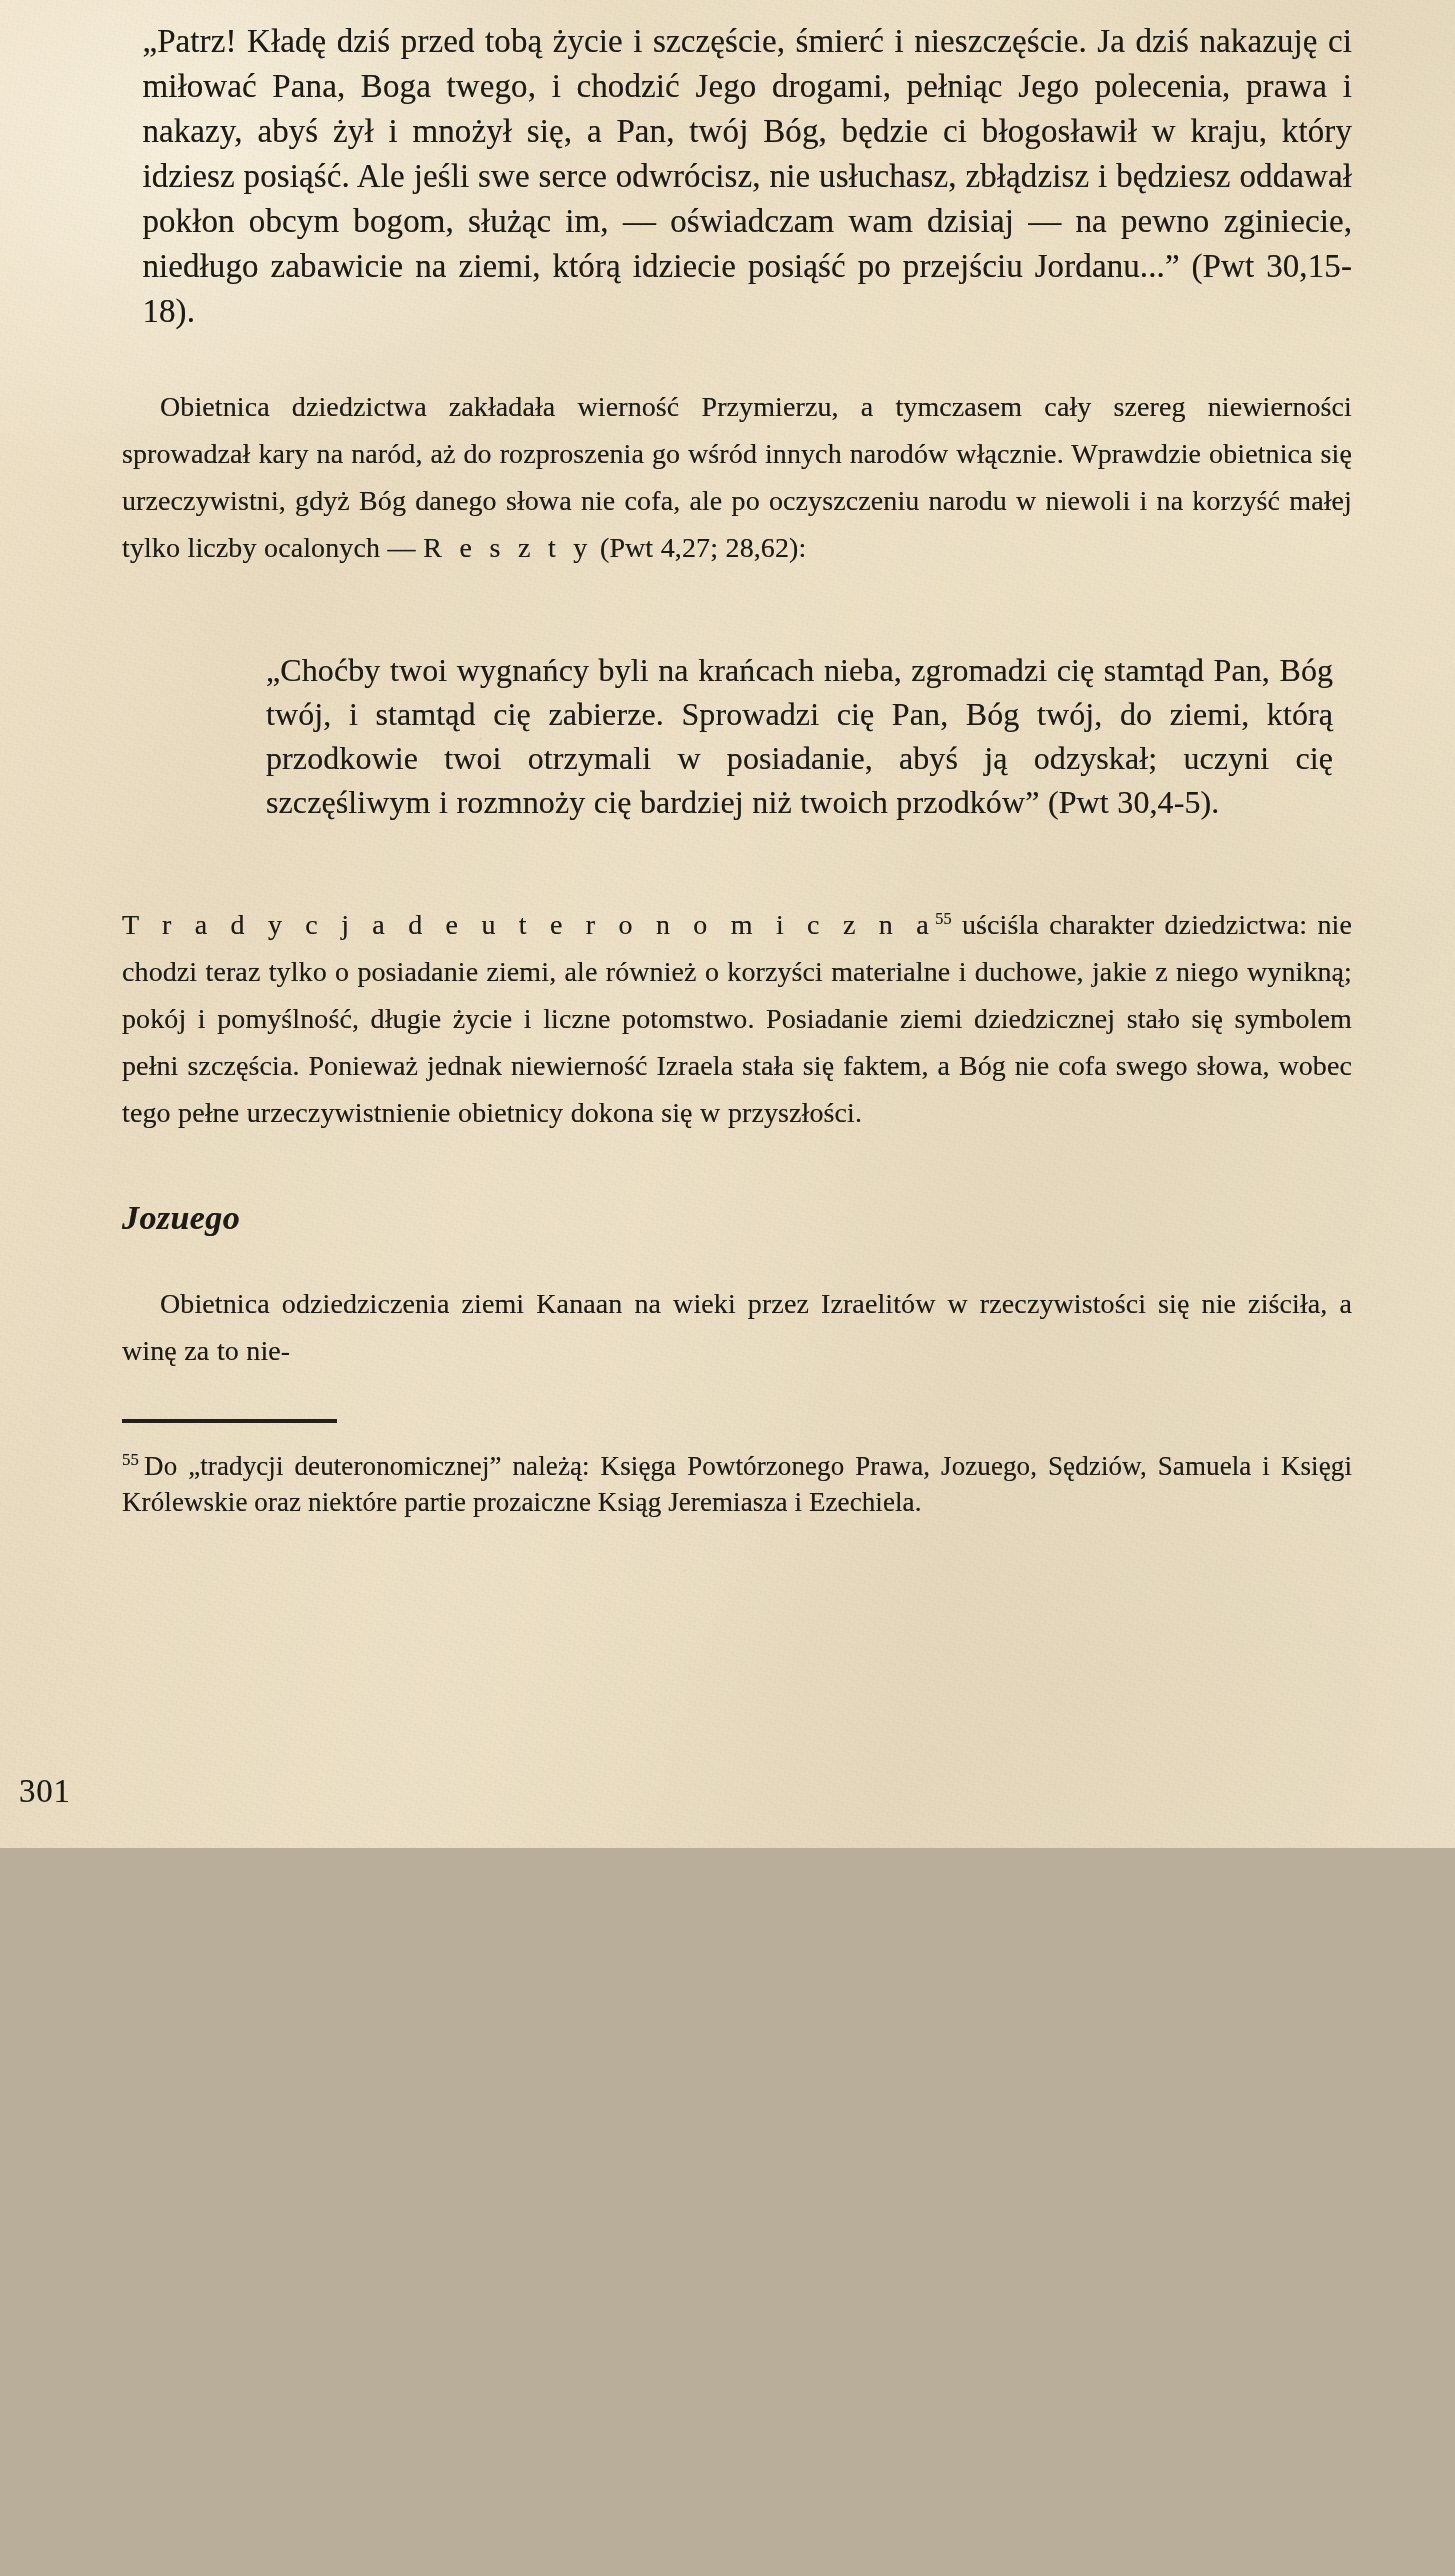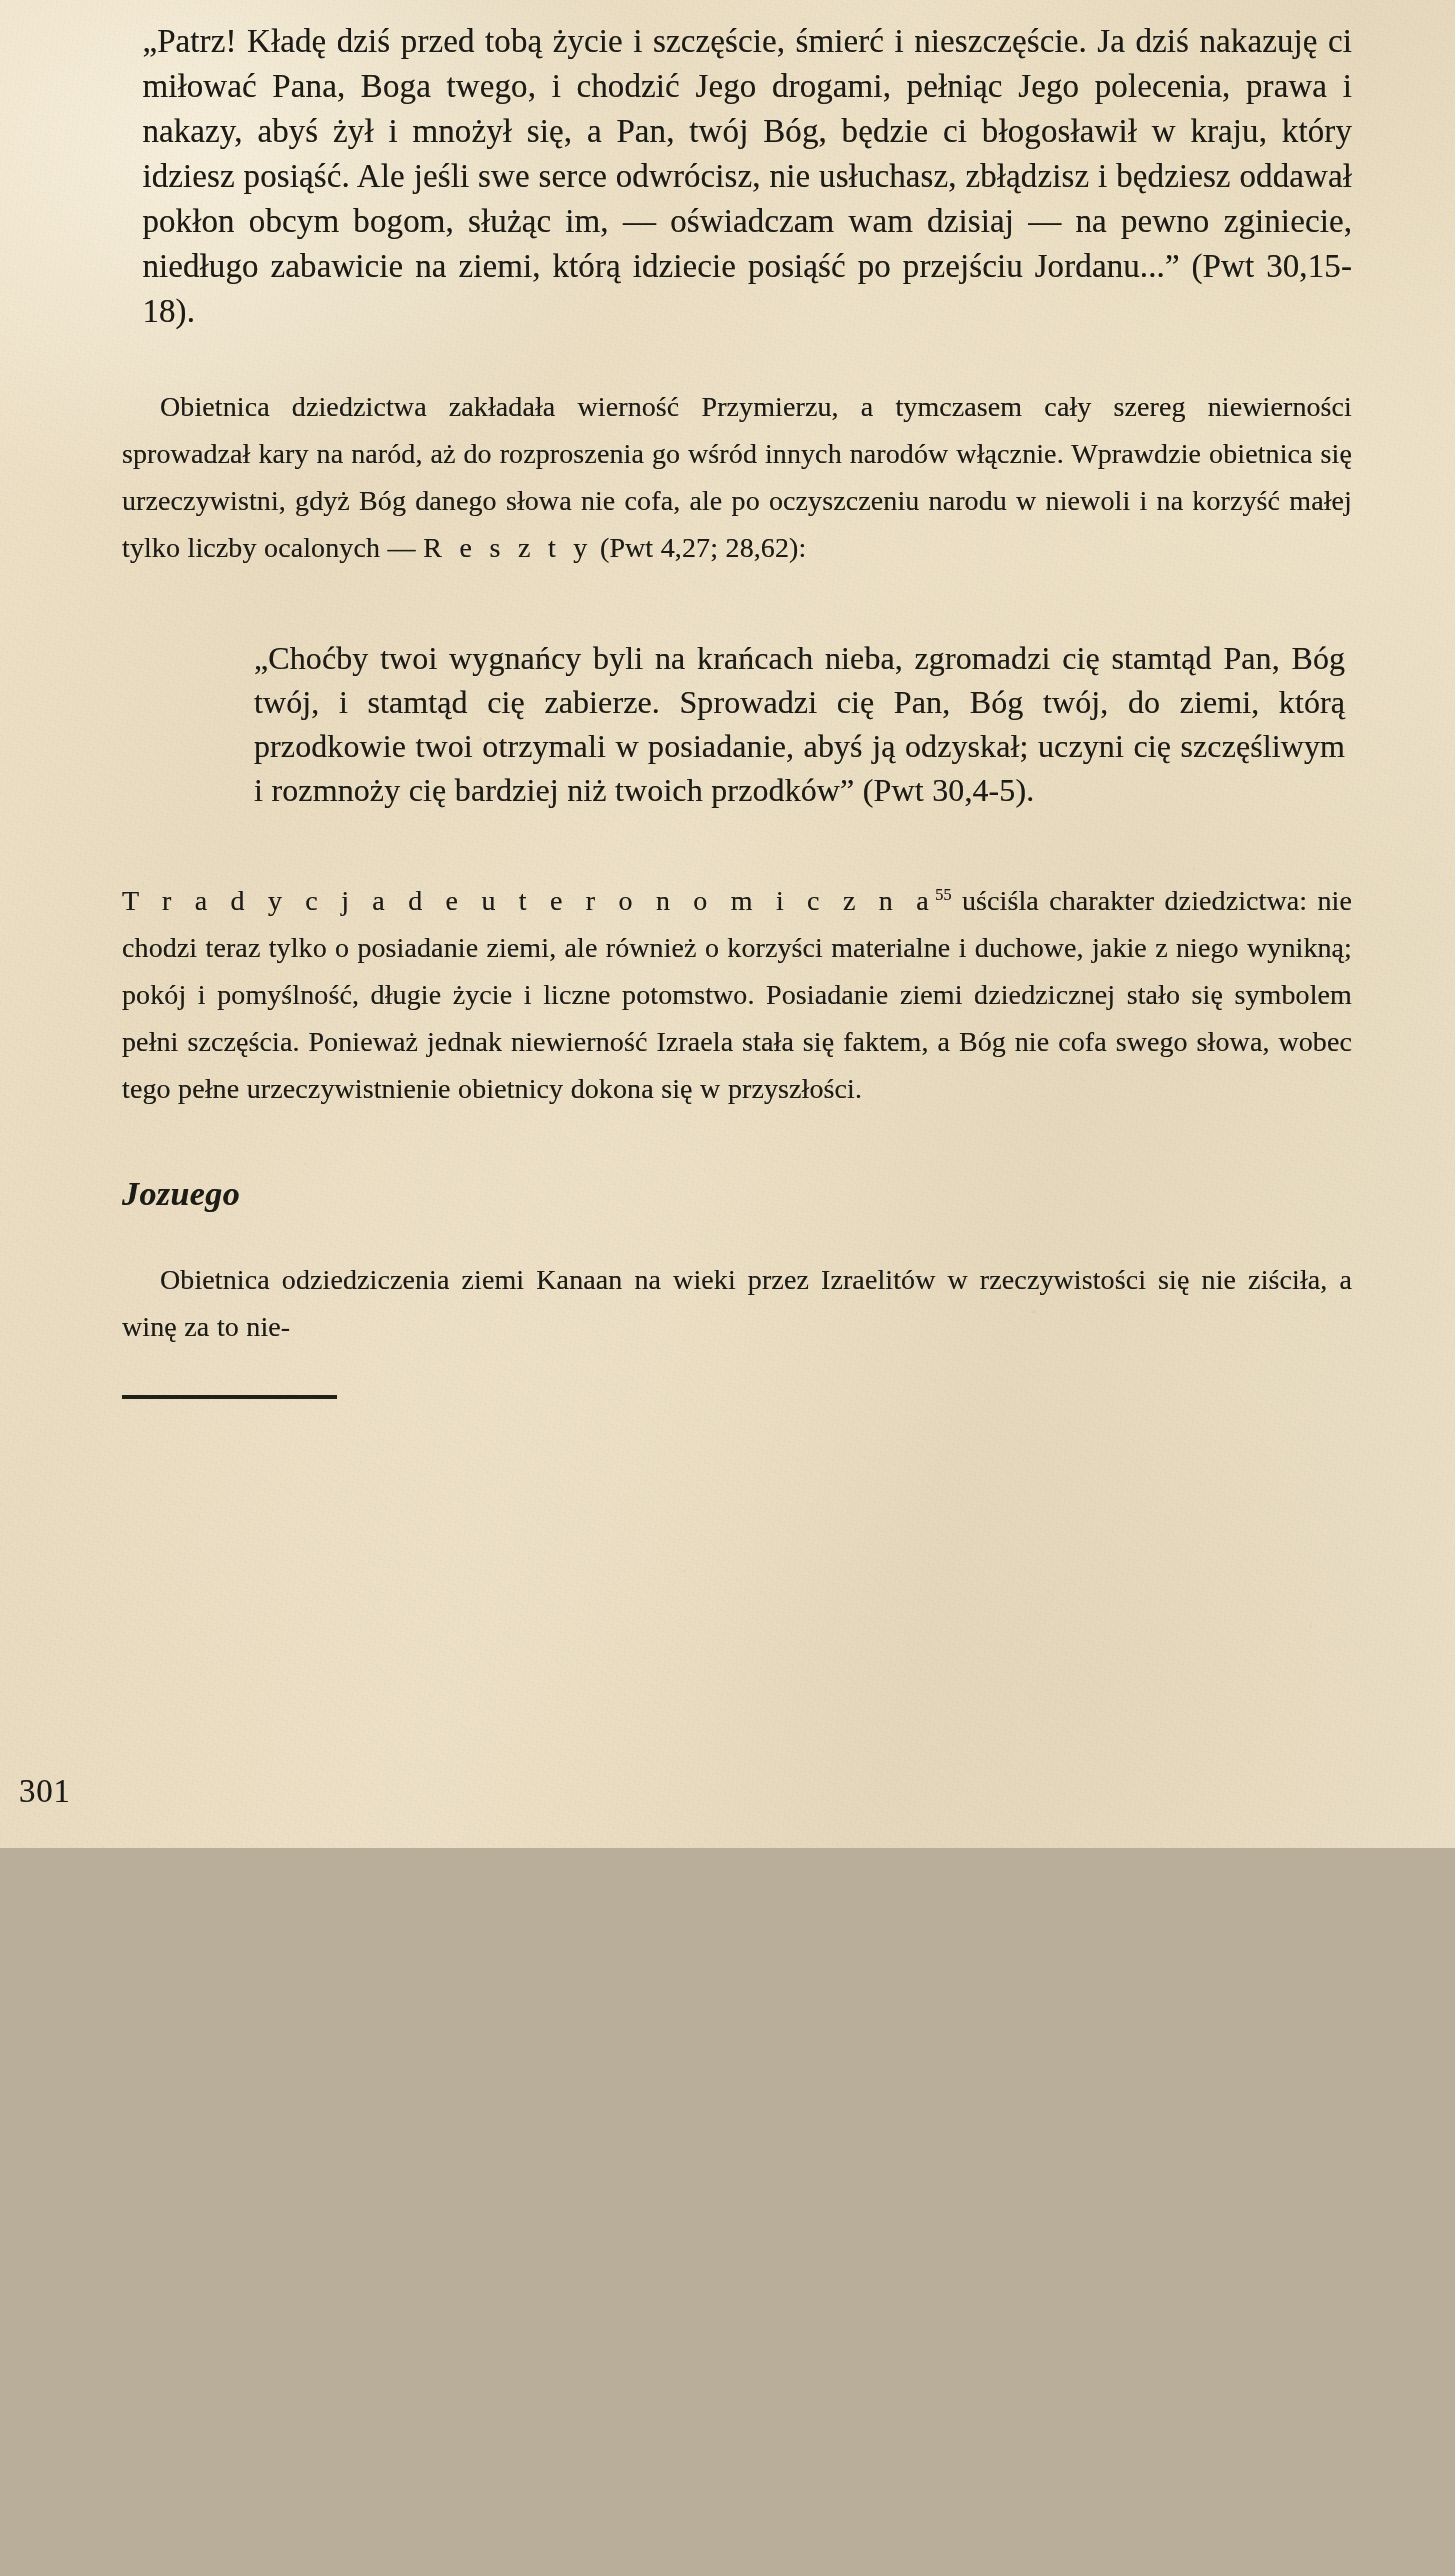--- a/index.html
+++ b/index.html
@@ -86,21 +86,21 @@
   .quote-top .para { font-size: 33px; line-height: 45px; }
 
   .indent { text-indent: 38px; }
 
   .gap-lg { height: 49px; }
   .gap-md { height: 41px; }
   .gap-xl { height: 61px; }
 
   
   .quote-inset {
-    margin: 4px;
+    margin: 16px;
     padding-left: 128px;
     padding-right: 2.9px;
   }
   .quote-inset .para {
     font-size: 32px;
     line-height: 44px;
   }
 
   
   .spaced {
@@ -198,18 +198,19 @@
     <div class="gap-md"></div>
 
     <p class="para indent inked">Obietnica odziedziczenia ziemi Kanaan na wieki przez Izraelitów w rzeczywistości się nie ziściła, a winę za to nie-</p>
 
     <div style="height:45px"></div>
 
     <hr class="footnote-rule">
 
     <div style="height:25px"></div>
 
+    <p class="footnote inked"><span class="fn-indent"></span><sup>55</sup><span>Do „tradycji deuteronomicznej” należą: Księga Powtórzonego Prawa, Jozuego, Sędziów, Samuela i Księgi Królewskie oraz niektóre partie prozaiczne Ksiąg Jeremiasza i Ezechiela.</span></p>
 
   </div>
 
   <div class="folio inked">301</div>
 </div>
 
 
 </body></html>

